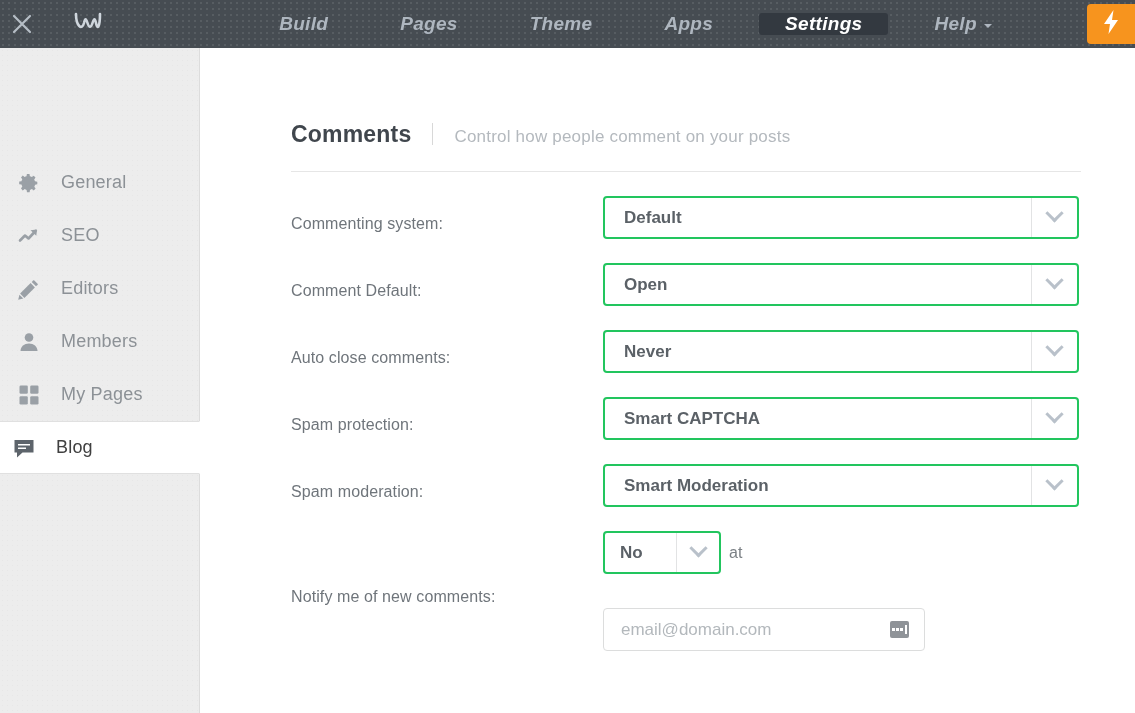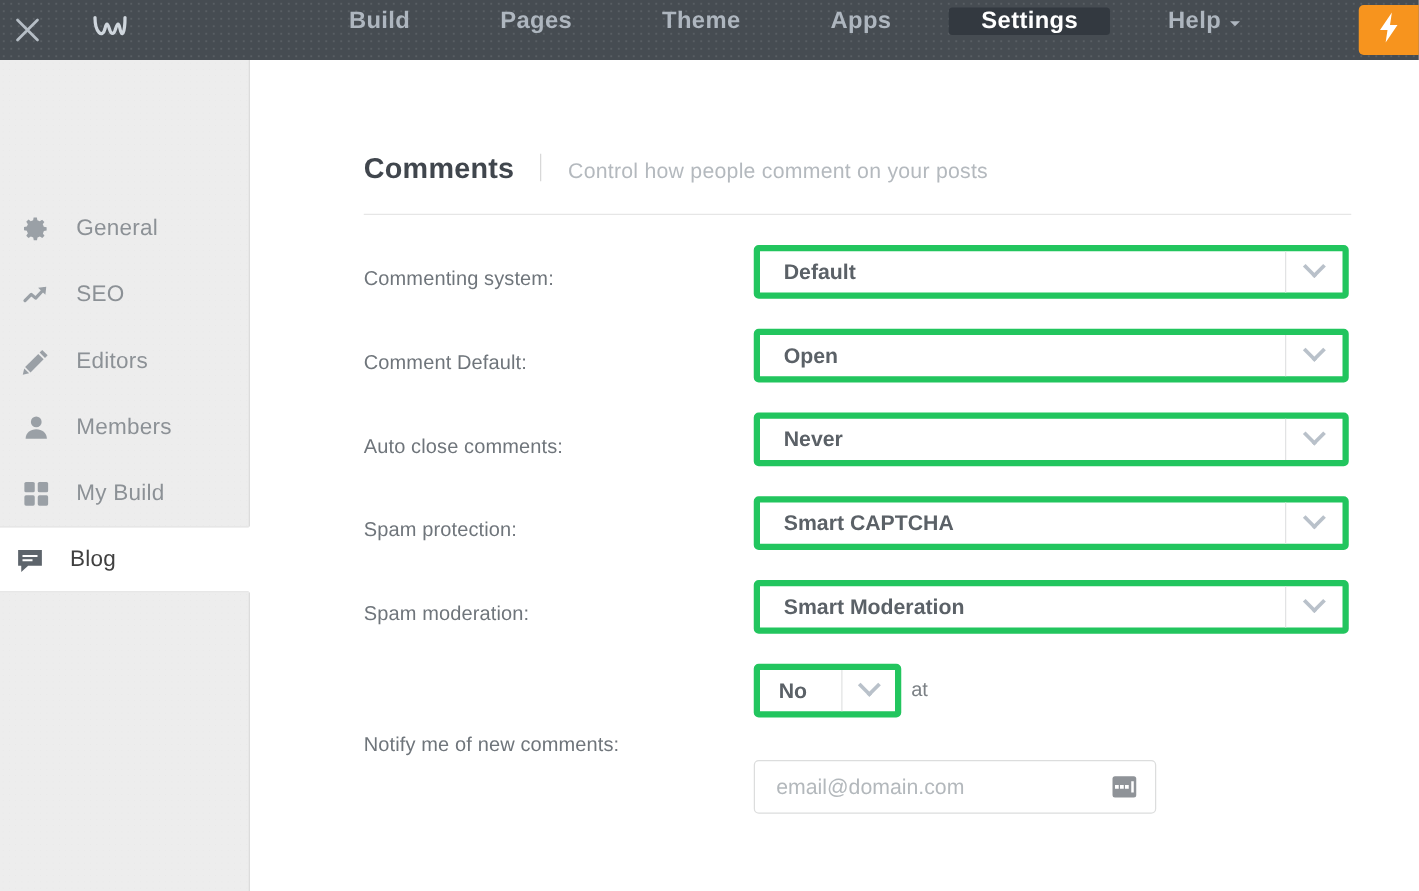--- a/index.html
+++ b/index.html
@@ -33,24 +33,25 @@
 
   #logo-wrap {
     width: 88px;
     display: flex; align-items: center; justify-content: center;
     cursor: pointer;
   }
 
   #nav {
     flex: 1;
     display: flex;
-    align-items: flex-start;
+    align-items: center;
     justify-content: center;
     gap: 12px;
     padding-left: 60px;
+    font-style: italic;
   }
   .nav-item {
     display: flex;
     align-items: center;
     justify-content: center;
     padding: 0 26px;
     margin: 6px 4px;
     border-radius: 3px;
     color: #aeb6bf;
     font-size: 19px;
@@ -174,21 +175,21 @@
     font-size: 16px;
     color: #6f757b;
     padding-top: 12px;
     letter-spacing: 0.1px;
   }
   .field-col { display: flex; flex-direction: column; gap: 17px; }
 
   .select {
     width: 476px;
     height: 43px;
-    border: 5px solid #22c55e;
+    border: 2px solid #22c55e;
     border-radius: 4px;
     background: #ffffff;
     display: flex;
     align-items: stretch;
     cursor: pointer;
   }
   .select.narrow { width: 118px; }
   .select-value {
     flex: 1;
     display: flex;
@@ -367,21 +368,21 @@
 
     <div class="side-item">
       <span class="side-icon">
         <svg width="24" height="24" viewBox="0 0 24 24" fill="currentColor">
           <rect x="2.5" y="2.5" width="8.3" height="8.3" rx="1.3"></rect>
           <rect x="13.2" y="2.5" width="8.3" height="8.3" rx="1.3"></rect>
           <rect x="2.5" y="13.2" width="8.3" height="8.3" rx="1.3"></rect>
           <rect x="13.2" y="13.2" width="8.3" height="8.3" rx="1.3"></rect>
         </svg>
       </span>
-      <span class="side-label">My Build</span>
+      <span class="side-label">My Pages</span>
     </div>
 
     <div class="side-item active">
       <span class="side-icon">
         <svg width="24" height="24" viewBox="0 0 24 24" fill="currentColor">
           <path d="M2.5 4h19v12.5h-11L5 21.5v-5H2.5z"></path>
           <path d="M6 8h12v1.6H6zM6 11.4h8v1.6H6z" fill="#ffffff"></path>
         </svg>
       </span>
       <span class="side-label">Blog</span>

